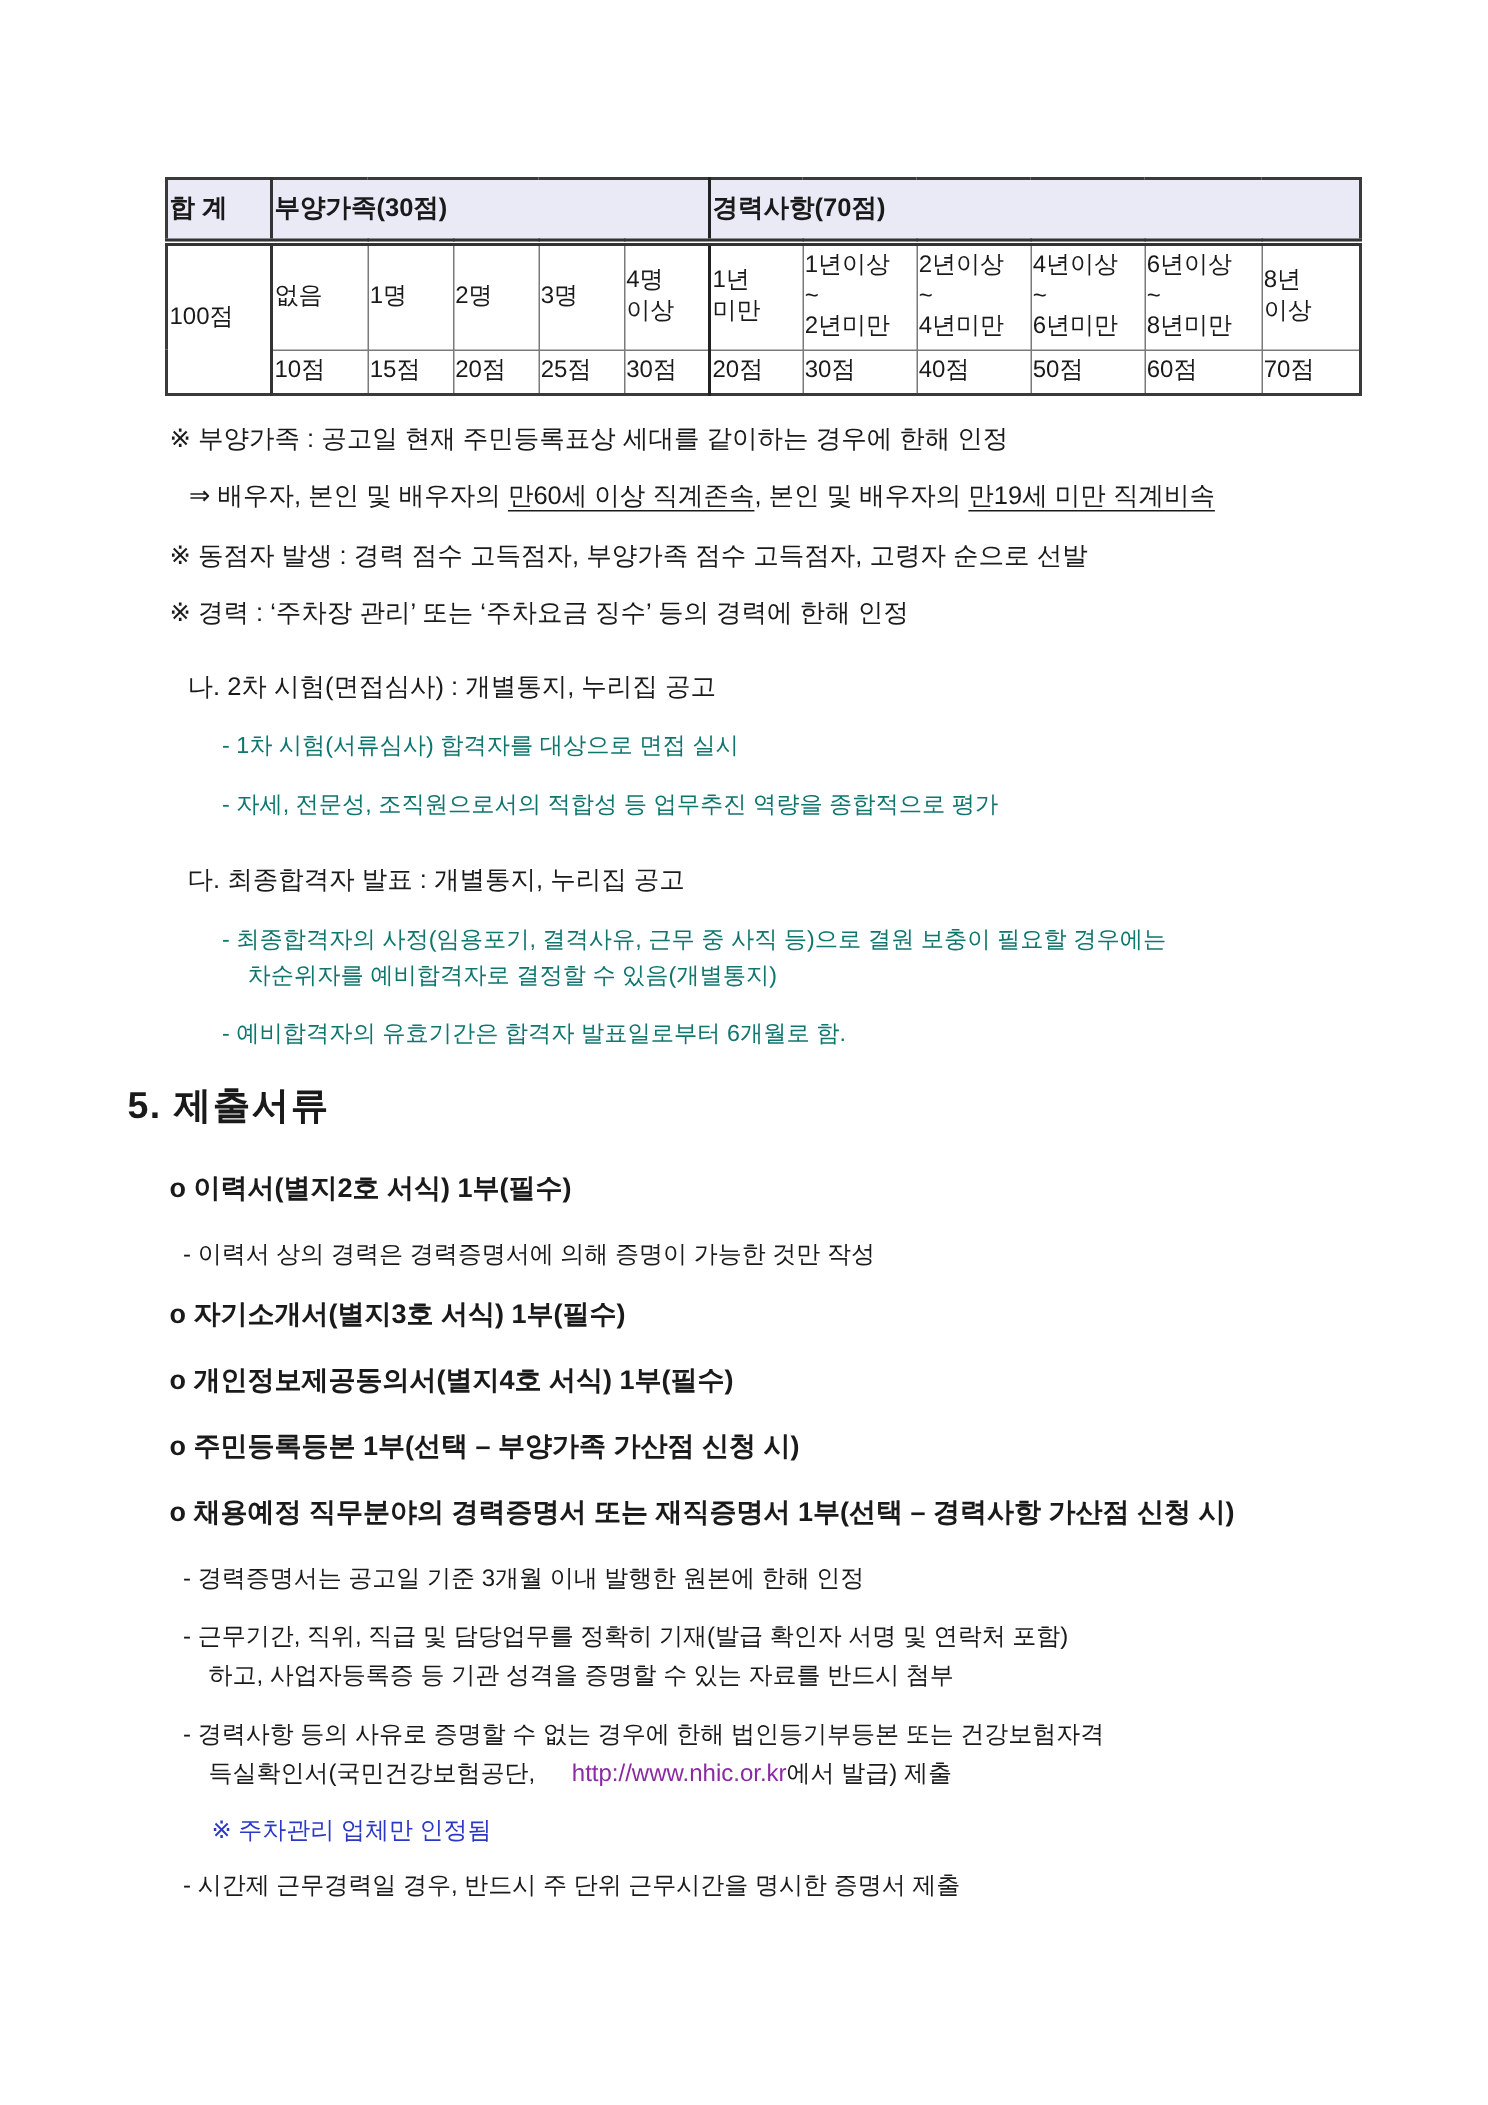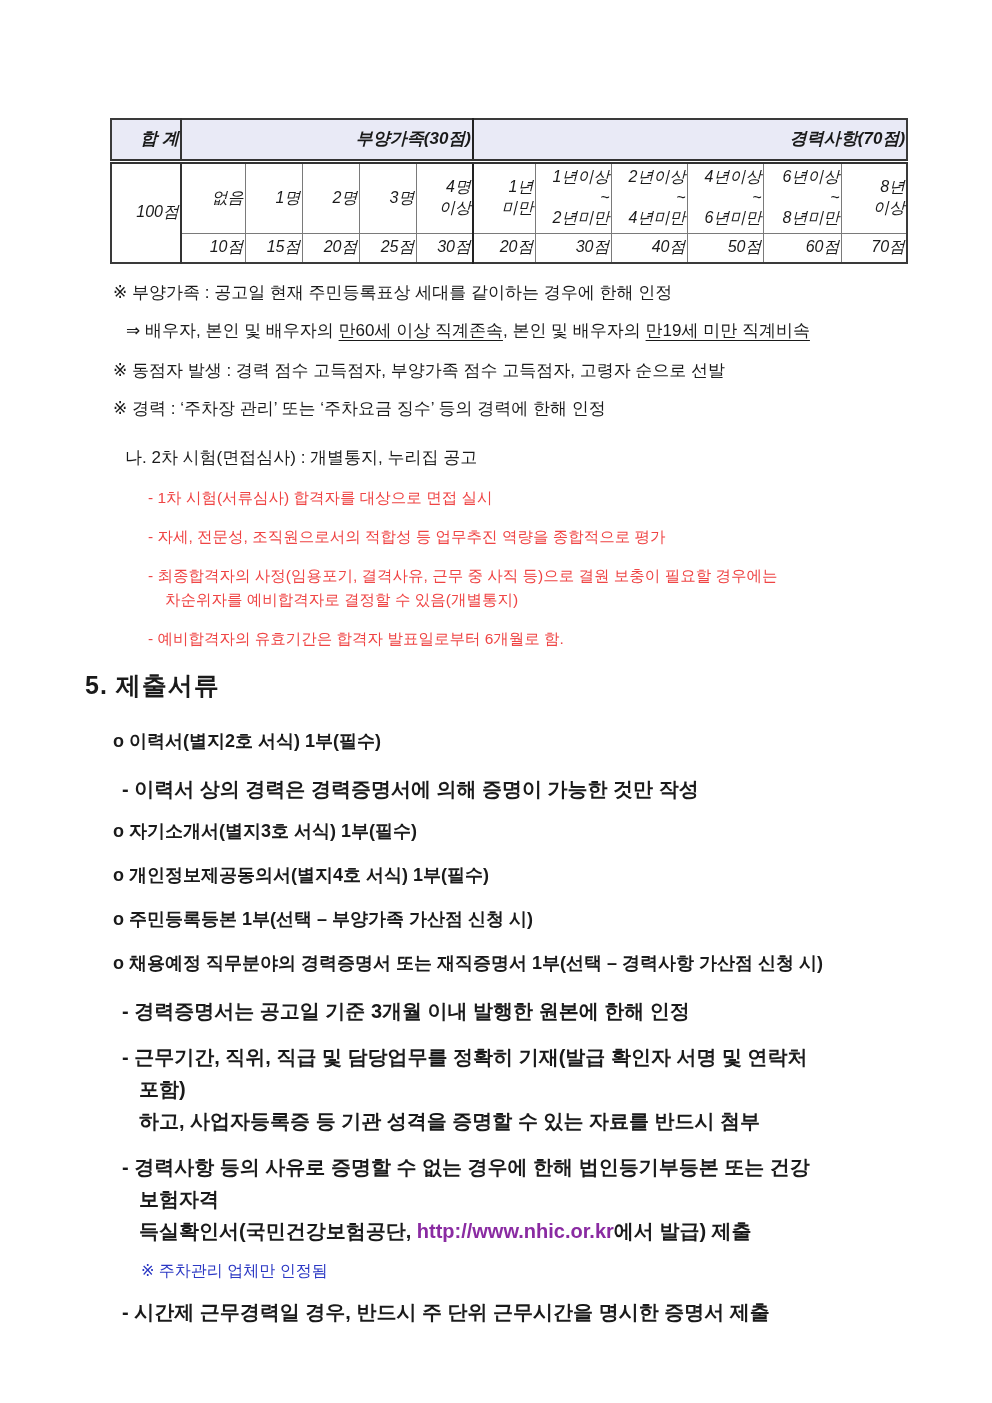--- a/index.html
+++ b/index.html
@@ -19,59 +19,58 @@
   .page{position:relative;width:992px;height:1403px;overflow:hidden;background:#fff;}
   .content{padding:118px 0 0 110px;width:815px;}
 
   
   table.score{
     border-collapse:collapse;table-layout:fixed;width:797px;
     border:2px solid var(--border_dark);
   }
   table.score td,table.score th{
     border:1px solid #7a7a7a;
-    text-align:right;vertical-align:middle;
+    text-align:left;vertical-align:middle;
     font-size:16px;line-height:1.3;white-space:pre-line;
     padding:2px 1px;
-    font-style:italic;
   }
   table.score th{
     background:var(--table_header_bg);
     font-size:17px;font-weight:bold;height:42px;
     border-bottom:5px double #333;
   }
   tr.r-label td{height:72px;}
   tr.r-points td{height:30px;}
   .sep-total{border-right:2px solid #333 !important;}
   .sep-career{border-left:2px solid #222 !important;}
 
   
   .notes{margin-top:17px;}
   .note{font-size:17px;margin:0 0 15px 3px;white-space:nowrap;}
   .arrow-line{font-size:17px;margin:0 0 17px 16px;white-space:nowrap;}
   .ul-seg{text-decoration:underline;text-underline-offset:4px;}
 
   
   .sub-sec-title{font-size:17px;margin:26px 0 17px 15px;white-space:nowrap;}
   .sub-bullet{
-    font-size:15.5px;color:#ef4444;
+    font-size:15.5px;color:#0f766e;
     margin:0 0 15px 38px;padding-left:17px;text-indent:-17px;
     white-space:pre-line;line-height:1.55;
   }
 
   
   .h5{font-size:25px;font-weight:bold;margin:18px 0 27px -25px;letter-spacing:1px;white-space:nowrap;}
   .o-item{font-size:18px;font-weight:bold;margin:0 0 20px 3px;white-space:nowrap;}
   .s-item{
-    font-size:20px;margin:0 0 14px 12px;
+    font-size:16px;margin:0 0 14px 12px;
     padding-left:17px;text-indent:-17px;
-    white-space:pre-line;line-height:1.6;font-weight:bold;
+    white-space:pre-line;line-height:1.6;
   }
   .blue-note{font-size:16px;color:var(--accent_blue);margin:0 0 14px 31px;white-space:nowrap;}
-  .url-link{color:var(--link_purple);text-decoration:none;cursor:pointer;}
+  .url-link{color:var(--link_purple);text-decoration:none;cursor:pointer;margin-left:20px;}
 </style>
 </head>
 <body>
 
 <div class="page">
   <div class="content">
 
     <table class="score">
       <colgroup>
         <col style="width:70px">
@@ -141,20 +140,21 @@
       <div class="note">※ 경력 : ‘주차장 관리’ 또는 ‘주차요금 징수’ 등의 경력에 한해 인정</div>
     </div>
 
     <div>
       <div class="sub-sec-title">나. 2차 시험(면접심사) : 개별통지, 누리집 공고</div>
       <div class="sub-bullet">- 1차 시험(서류심사) 합격자를 대상으로 면접 실시</div>
       <div class="sub-bullet">- 자세, 전문성, 조직원으로서의 적합성 등 업무추진 역량을 종합적으로 평가</div>
     </div>
 
     <div>
+      <div class="sub-sec-title">다. 최종합격자 발표 : 개별통지, 누리집 공고</div>
       <div class="sub-bullet">- 최종합격자의 사정(임용포기, 결격사유, 근무 중 사직 등)으로 결원 보충이 필요할 경우에는
 차순위자를 예비합격자로 결정할 수 있음(개별통지)</div>
       <div class="sub-bullet">- 예비합격자의 유효기간은 합격자 발표일로부터 6개월로 함.</div>
     </div>
 
     <div>
       <div class="h5">5. 제출서류</div>
 
       <div class="o-item">o 이력서(별지2호 서식) 1부(필수)</div>
       <div class="s-item">- 이력서 상의 경력은 경력증명서에 의해 증명이 가능한 것만 작성</div>

